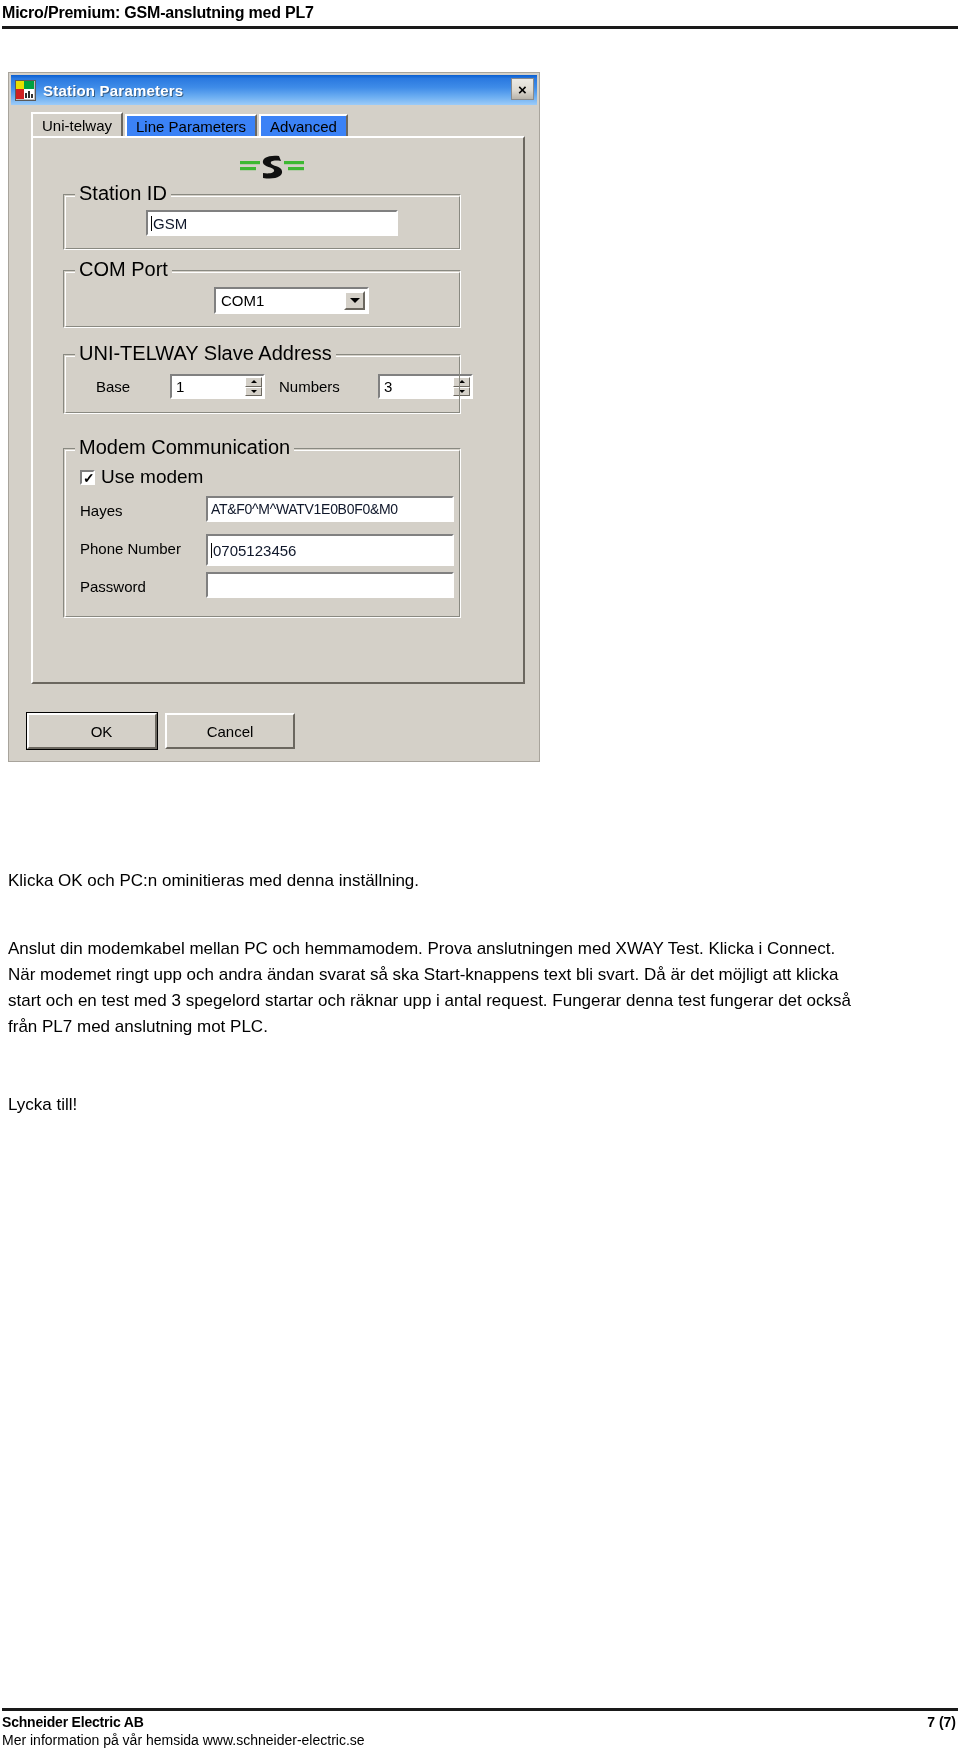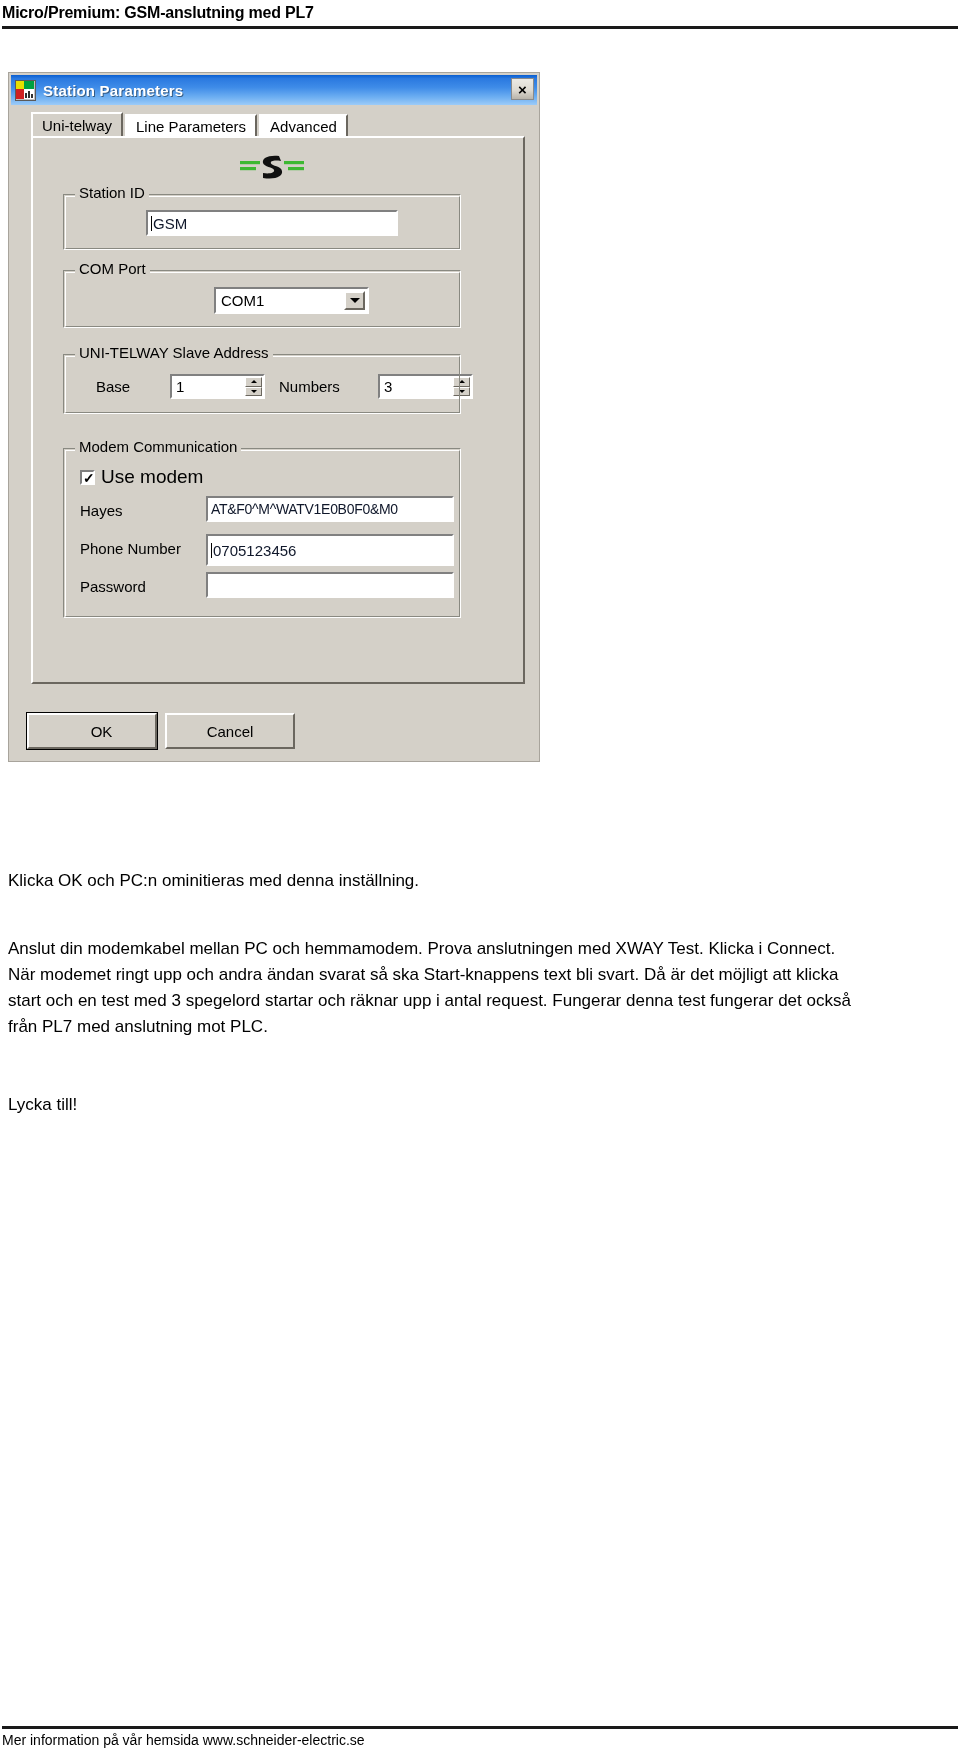--- a/index.html
+++ b/index.html
@@ -99,21 +99,21 @@
     height: 24px;
     display: flex;
     align-items: flex-end;
   }
   .tab {
     height: 22px;
     padding: 0 9px;
     font-size: 15px;
     line-height: 22px;
     color: #000;
-    background: #ffffff;
+    background: #3b82f6;
     border-left: 2px solid #ffffff;
     border-top: 2px solid #ffffff;
     border-right: 2px solid #6b675f;
     box-sizing: border-box;
     margin-right: 2px;
     white-space: nowrap;
   }
   .tab.active {
     background: #d4d0c8;
     height: 24px;
@@ -158,21 +158,21 @@
     border-right:1px solid #898981;
     border-bottom:1px solid #898981;
     pointer-events:none;
   }
   .group-title {
     position: absolute;
     top: -10px;
     left: 11px;
     background: #d4d0c8;
     padding: 0 4px;
-    font-size: 15px;
+    font-size: 20px;
     line-height: 16px;
     z-index: 2;
     white-space: nowrap;
   }
 
   .win-field {
     background: #ffffff;
     border: 2px solid;
     border-color: #808080 #ffffff #ffffff #808080;
     box-sizing: border-box;
@@ -461,14 +461,18 @@
 <div class="body-text" style="top:936px;">
   <p>Anslut din modemkabel mellan PC och hemmamodem. Prova anslutningen med XWAY Test. Klicka i Connect. När modemet ringt upp och andra ändan svarat så ska Start-knappens text bli svart. Då är det möjligt att klicka start och en test med 3 spegelord startar och räknar upp i antal request. Fungerar denna test fungerar det också från PL7 med anslutning mot PLC.</p>
 </div>
 
 <div class="body-text" style="top:1092px;">
   <p>Lycka till!</p>
 </div>
 
 <div class="footer">
   <div class="footer-rule"></div>
+  <div class="footer-row">
+    <span class="footer-company">Schneider Electric AB</span>
+    <span class="footer-page">7 (7)</span>
+  </div>
   <div class="footer-info">Mer information på vår hemsida www.schneider-electric.se</div>
 </div>
 
 </body></html>

